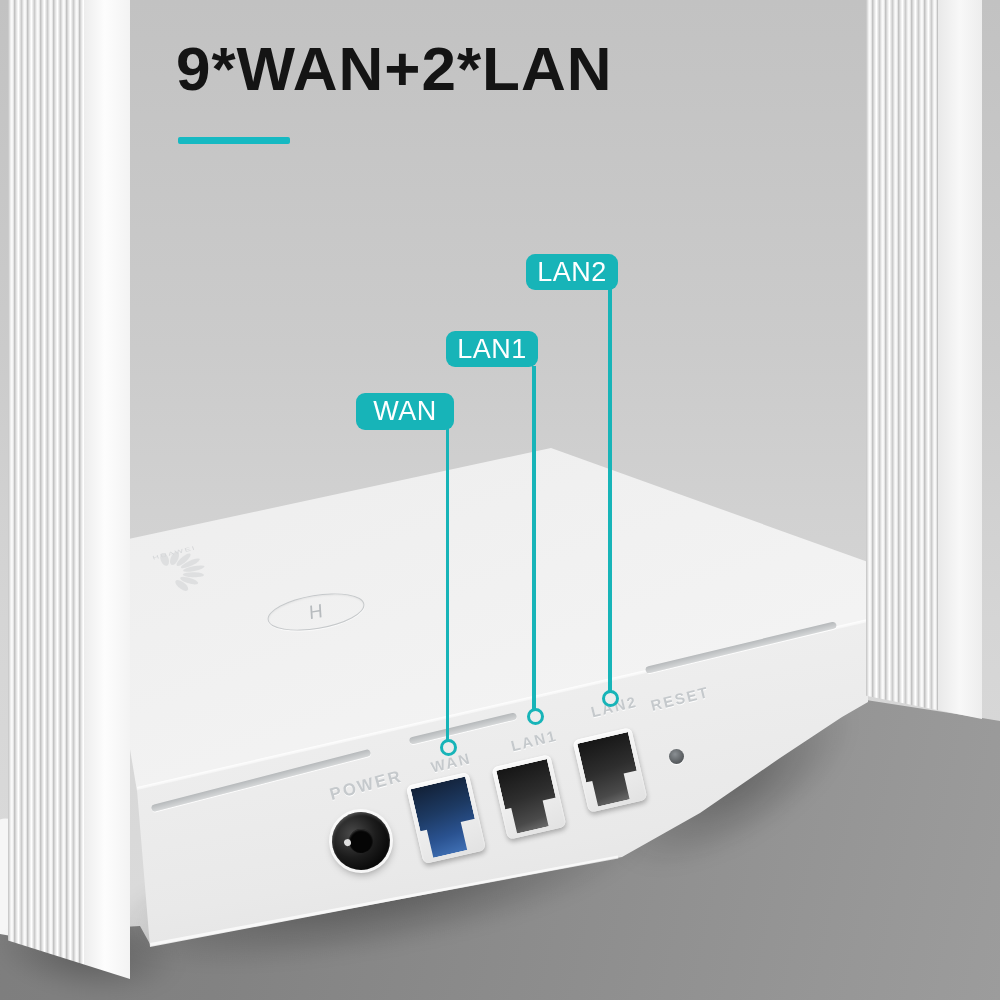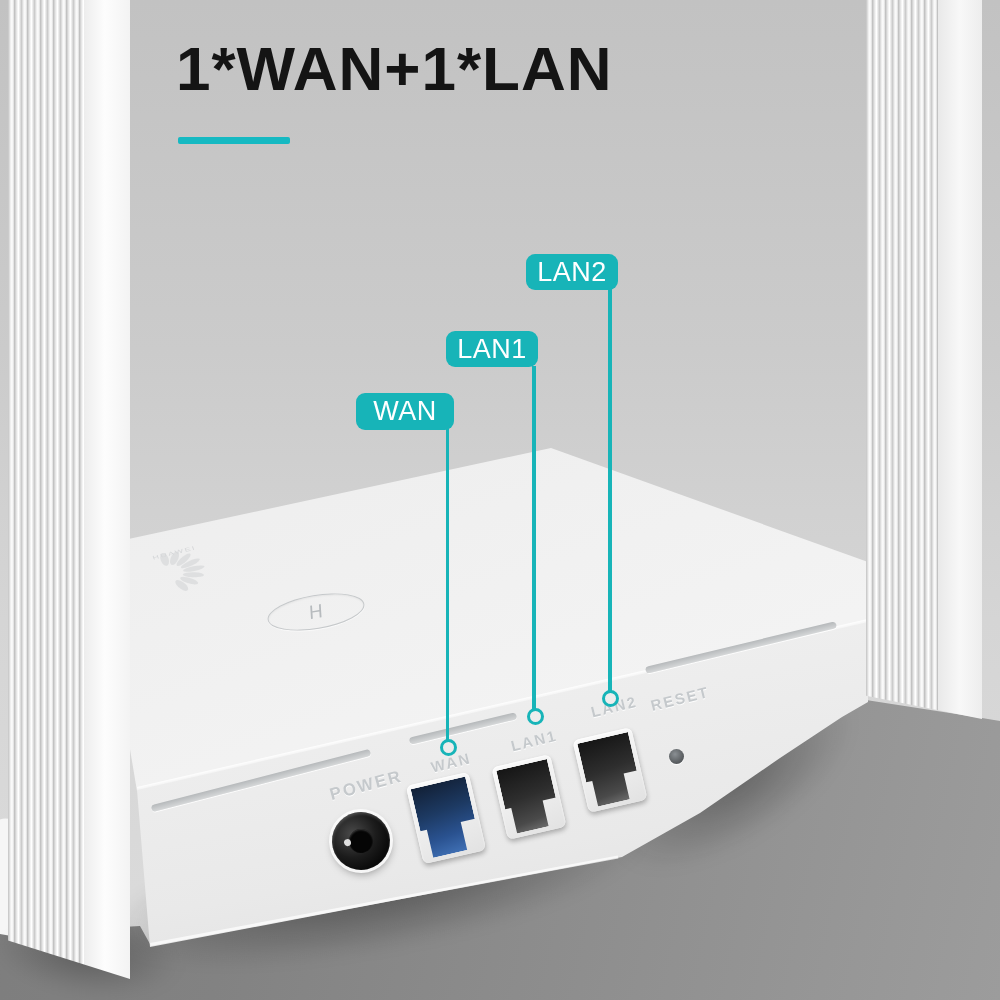--- a/index.html
+++ b/index.html
@@ -214,16 +214,16 @@
   <div class="abs chip chip-wan">WAN</div>
   <div class="abs chip chip-lan1">LAN1</div>
   <div class="abs chip chip-lan2">LAN2</div>
   <div class="abs lead lead-wan"></div>
   <div class="abs lead lead-lan1"></div>
   <div class="abs lead lead-lan2"></div>
   <div class="abs dot dot-wan"></div>
   <div class="abs dot dot-lan1"></div>
   <div class="abs dot dot-lan2"></div>
 
-  <div class="abs title">1*WAN+1*LAN</div>
+  <div class="abs title">9*WAN+2*LAN</div>
   <div class="abs title-underline"></div>
 
 </div>
 
 </body></html>

